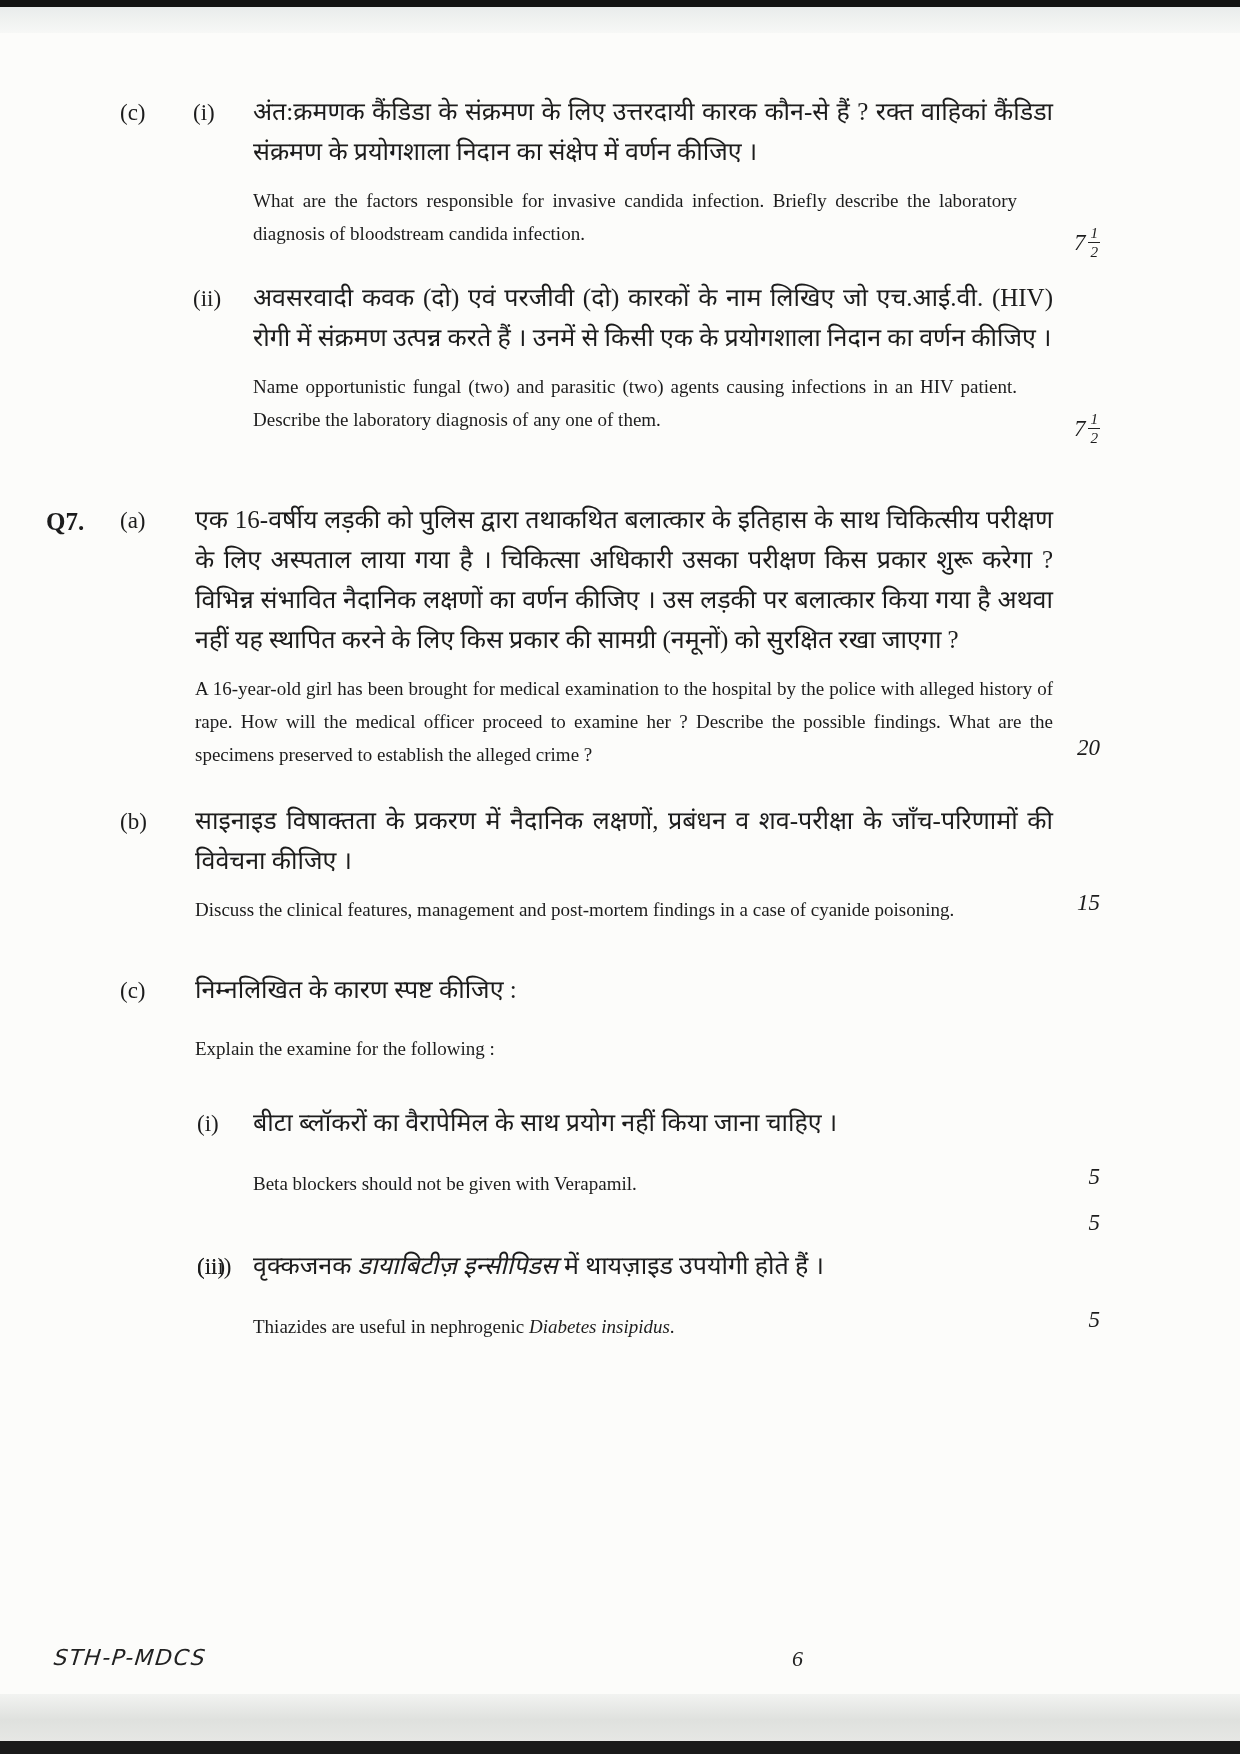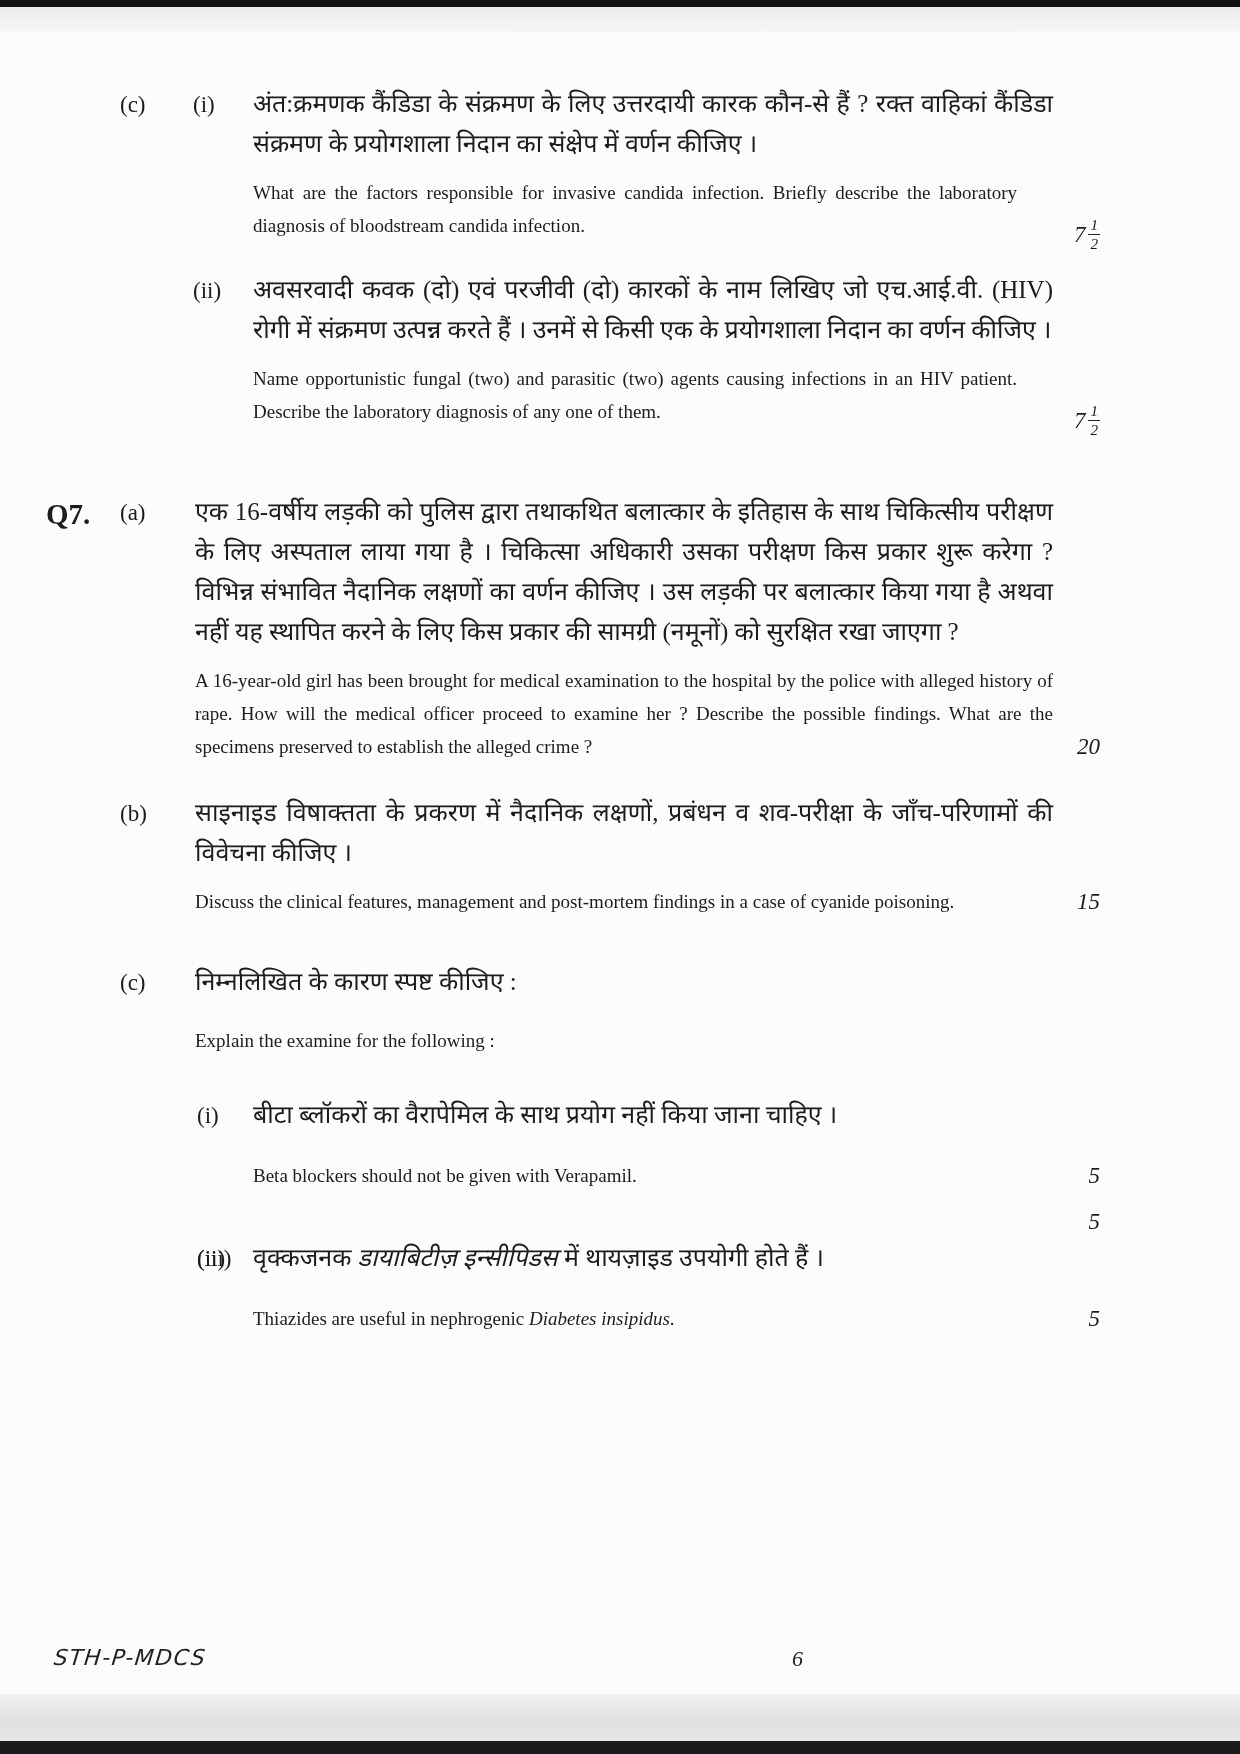--- a/index.html
+++ b/index.html
@@ -27,40 +27,40 @@
   .content { position:relative; padding-top: 84px; }
 
   .qrow { position: relative; }
   .lab {
     position: absolute; top: 4px;
     font-size: 23px; line-height: 33px;
   }
   .lab-outer  { left: 120px; }   
   .lab-inner  { left: 193px; }   
   .lab-sub    { left: 197px; }   
-  .qnum { position:absolute; left: 46px; top: 2px; font-weight: bold; font-size: 29px; line-height: 40px; }
+  .qnum { position:absolute; left: 46px; top: 2px; font-weight: bold; font-size: 25px; line-height: 40px; }
 
-  .pc-text { margin-left: 253px; width: 800px; }
+  .pc-text { margin-left: 253px; width: 800px; margin-top: 8px; }
   .q-text  { margin-left: 195px; width: 858px; }
   .qc-text { margin-left: 253px; width: 810px; }
 
   .hindi {
     font-size: 25px; line-height: 40px;
     text-align: justify;
   }
   .english {
     font-size: 19px; line-height: 33px;
     text-align: justify;
     margin-top: 12px;
   }
   .pc-text .english { width: 764px; }
   .single { text-align: left; margin-top: 24px; }
 
   .marks {
-    position: absolute; right: 140px; bottom: 2px;
+    position: absolute; right: 140px; bottom: 9px;
     font-style: italic; font-size: 23px; line-height: 28px;
     white-space: nowrap;
   }
   .marks-frac { bottom: -10px; }
   .frac {
     display: inline-block; vertical-align: -0.45em;
     text-align: center; font-size: 0.66em; line-height: 1.05;
     margin-left: 3px;
   }
   .frac-num { display: block; border-bottom: 1.6px solid #222; padding: 0 2px 1px; }

